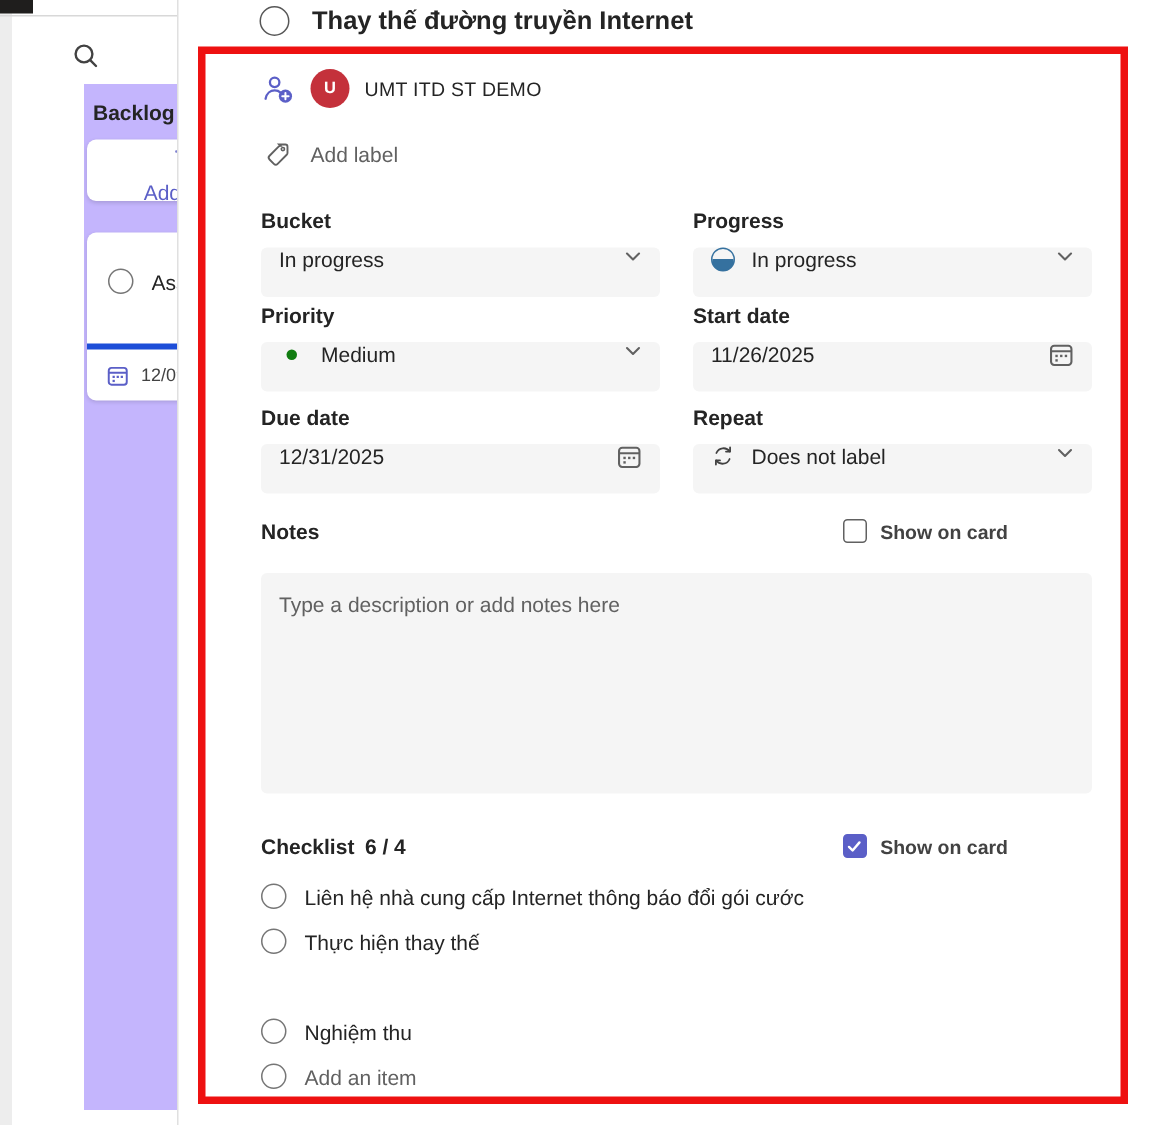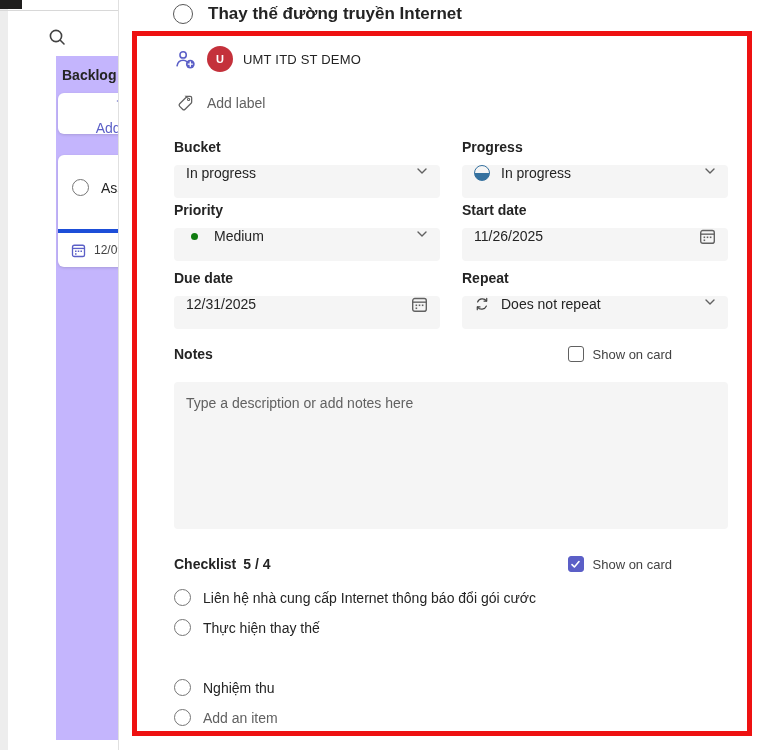--- a/index.html
+++ b/index.html
@@ -51,21 +51,21 @@
   .col-r { position: absolute; left: 288px; width: 266px; }
   .field-label { font-size: 14px; font-weight: 600; color: #242424; }
   .field { height: 33px; background: #f5f5f5; border-radius: 4px; display: flex; align-items: flex-start;
            padding: 0 12px; font-size: 14px; color: #242424; cursor: pointer; }
   .field .val { flex: 1 1 auto; display: flex; align-items: center; gap: 11px; }
   .progress-circle { width: 16px; height: 16px; border: 1.5px solid #35719f; border-radius: 50%;
                      background: linear-gradient(to top, #35719f 50%, transparent 50%); }
   .priority-dot { width: 7px; height: 7px; border-radius: 50%; background: #107c10; margin: 0 5px 0 5px; }
 
   .section-head { position: absolute; left: 0; width: 498px; display: flex; align-items: center; justify-content: space-between; }
-  .checkbox-group { display: flex; align-items: flex-end; gap: 9px; cursor: pointer; }
+  .checkbox-group { display: flex; align-items: flex-end; gap: 9px; cursor: pointer; font-weight: bold; }
   .checkbox { width: 16px; height: 16px; border-radius: 3px; border: 1px solid #616161; background: #fff;
               display: flex; align-items: center; justify-content: center; }
   .checkbox.checked { background: #5b5fc7; border-color: #5b5fc7; }
   .checkbox-label { font-size: 13px; color: #424242; }
 
   .notes-area { position: absolute; left: 0; top: 382px; width: 554px; height: 147px; background: #f5f5f5;
                 border: none; border-radius: 4px; resize: none; padding: 13px 12px; font-size: 14px;
                 font-family: "Liberation Sans", "DejaVu Sans", sans-serif; color: #242424; }
   .notes-area::placeholder { color: #616161; opacity: 1; }
 
@@ -244,21 +244,21 @@
         <div class="col-r field">
           <span class="val">
             <span>
               <svg width="16" height="16" viewBox="0 0 20 20">
                 <path d="M15.6 6.2A6.4 6.4 0 0 0 4.5 7.5" fill="none" stroke="#424242" stroke-width="1.5" stroke-linecap="round"></path>
                 <path d="M15.9 2.9v3.4h-3.4" fill="none" stroke="#424242" stroke-width="1.5" stroke-linecap="round" stroke-linejoin="round"></path>
                 <path d="M4.4 13.8a6.4 6.4 0 0 0 11.1-1.3" fill="none" stroke="#424242" stroke-width="1.5" stroke-linecap="round"></path>
                 <path d="M4.1 17.1v-3.4h3.4" fill="none" stroke="#424242" stroke-width="1.5" stroke-linecap="round" stroke-linejoin="round"></path>
               </svg>
             </span>
-            <span>Does not repeat</span>
+            <span>Does not label</span>
           </span>
           <span>
             <svg width="12" height="12" viewBox="0 0 12 12">
                 <path d="M2 4l4 4 4-4" fill="none" stroke="#616161" stroke-width="1.4" stroke-linecap="round" stroke-linejoin="round"></path>
               </svg>
           </span>
         </div>
       </div>
 
       <div class="section-head" style="top:346px;">
@@ -266,21 +266,21 @@
         <span class="checkbox-group">
           <span class="checkbox"></span>
           <span class="checkbox-label">Show on card</span>
         </span>
       </div>
       <textarea class="notes-area" placeholder="Type a description or add notes here" style=""></textarea>
 
       <div class="section-head" style="top:556px;">
         <span class="checklist-title-wrap">
           <span class="checklist-title">Checklist</span>
-          <span class="checklist-count">5 / 4</span>
+          <span class="checklist-count">6 / 4</span>
         </span>
         <span class="checkbox-group">
           <span class="checkbox checked">
             <svg width="11" height="11" viewBox="0 0 11 11">
                 <path d="M2 5.6l2.4 2.4 4.6-5.4" fill="none" stroke="#fff" stroke-width="1.6" stroke-linecap="round" stroke-linejoin="round"></path>
               </svg>
           </span>
           <span class="checkbox-label">Show on card</span>
         </span>
       </div>

